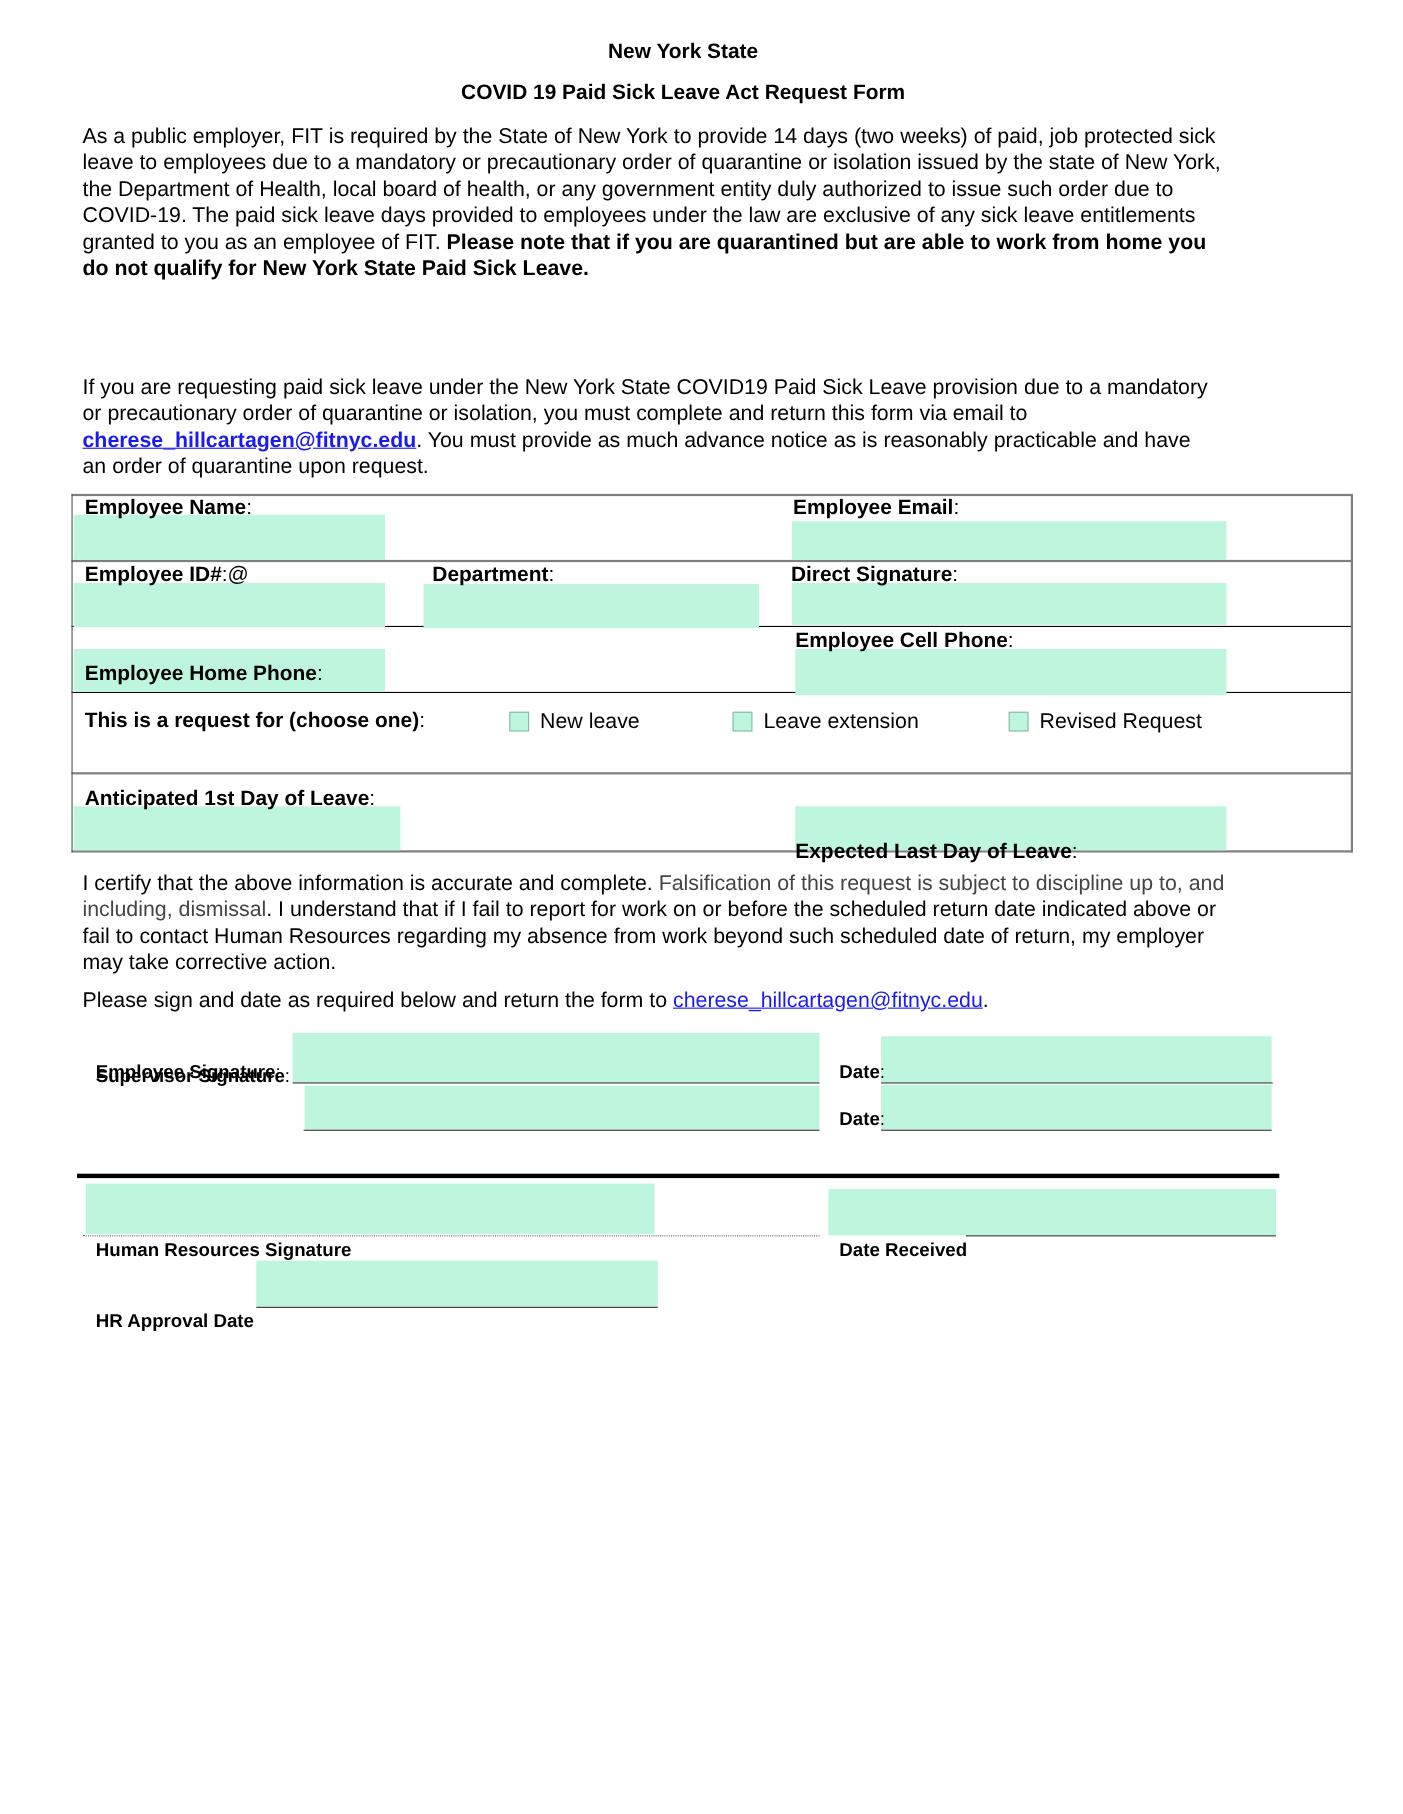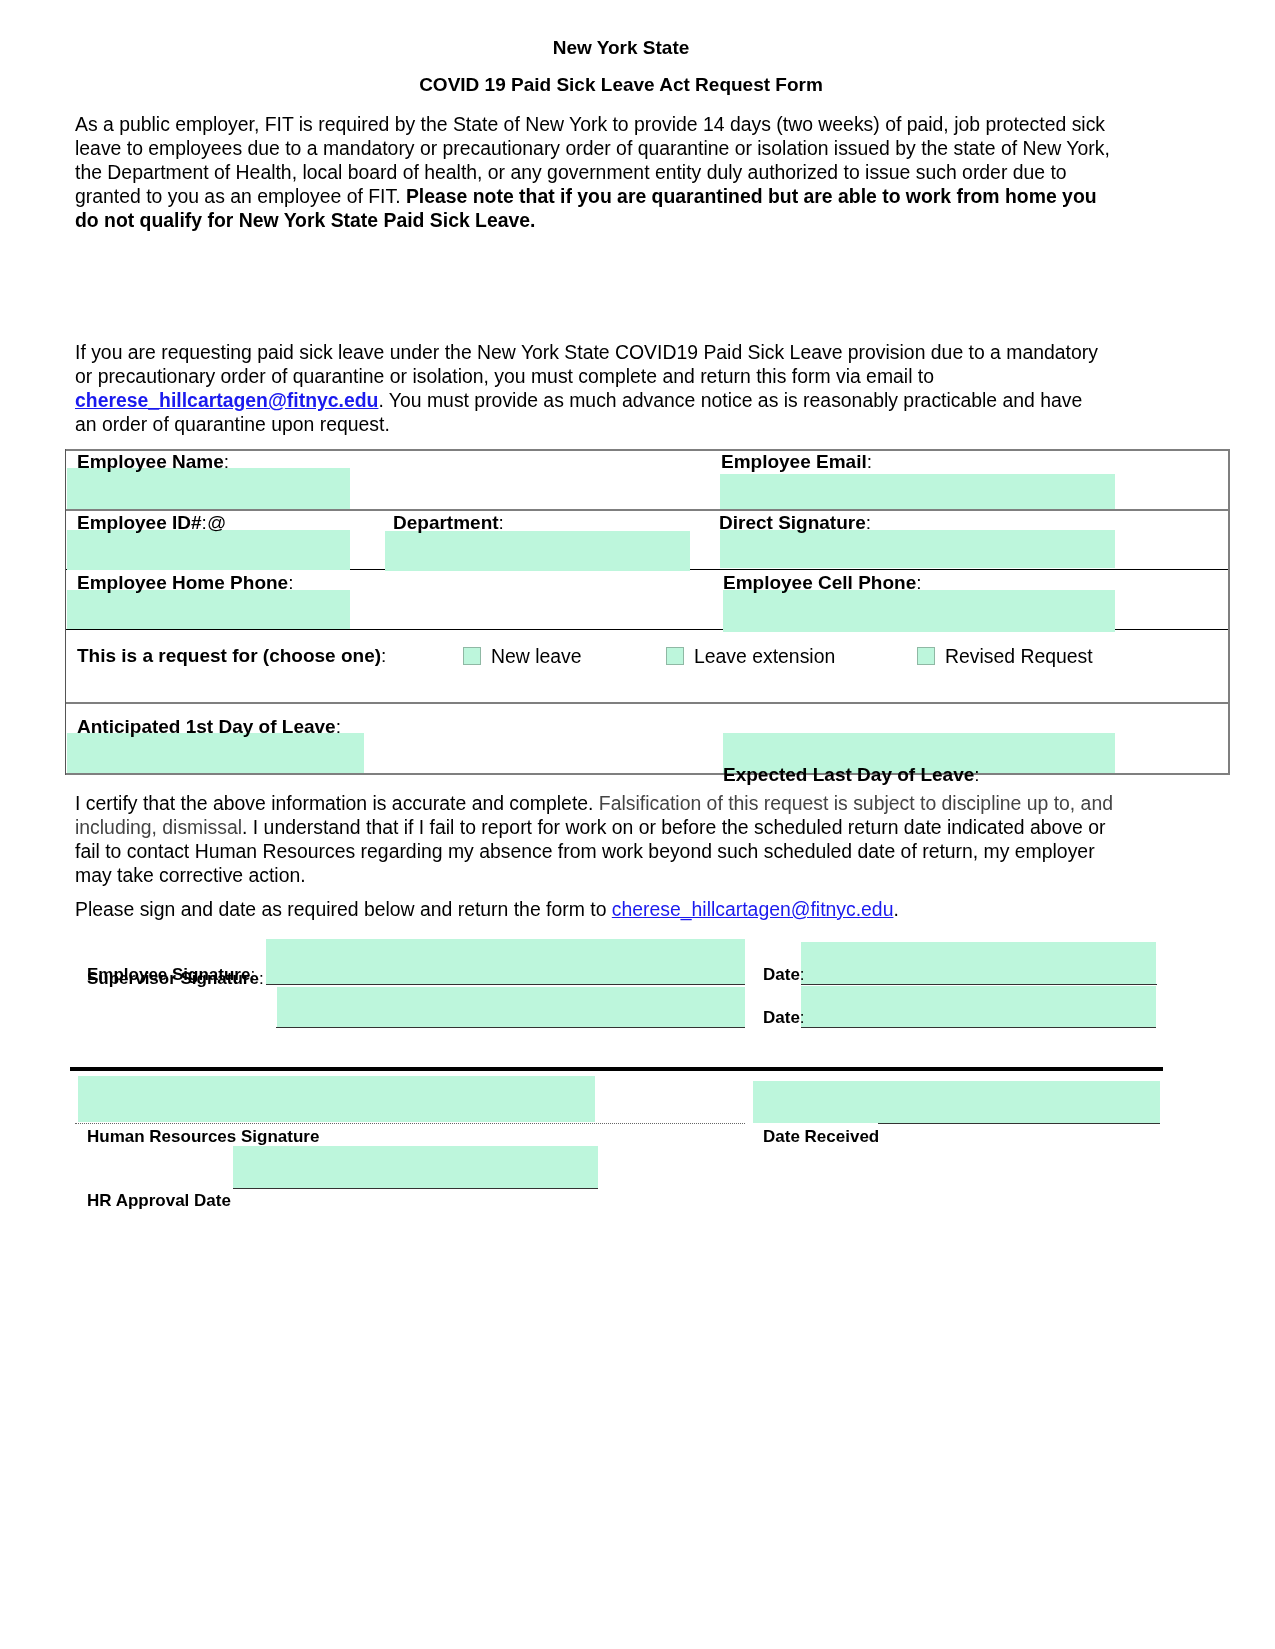--- a/index.html
+++ b/index.html
@@ -26,20 +26,21 @@
 </head>
 <body>
 
 <div class="abs title" style="top:37px;">New York State</div>
 <div class="abs title" style="top:74px;">COVID 19 Paid Sick Leave Act Request Form</div>
 
 <div class="abs para" style="top:112px;">
   <div>As a public employer, FIT is required by the State of New York to provide 14 days (two weeks) of paid, job protected sick</div>
   <div>leave to employees due to a mandatory or precautionary order of quarantine or isolation issued by the state of New York,</div>
   <div>the Department of Health, local board of health, or any government entity duly authorized to issue such order due to</div>
+  <div>COVID-19. The paid sick leave days provided to employees under the law are exclusive of any sick leave entitlements</div>
   <div><span>granted to you as an employee of FIT. </span><b>Please note that if you are quarantined but are able to work from home you</b></div>
   <div><b>do not qualify for New York State Paid Sick Leave.</b></div>
 </div>
 
 <div class="abs para" style="top:312px;margin-top:28px;">
   <div>If you are requesting paid sick leave under the New York State COVID19 Paid Sick Leave provision due to a mandatory</div>
   <div>or precautionary order of quarantine or isolation, you must complete and return this form via email to</div>
   <div><a class="mail" style="font-weight:bold;">cherese_hillcartagen@fitnyc.edu</a><span>. You must provide as much advance notice as is reasonably practicable and have</span></div>
   <div>an order of quarantine upon request.</div>
 </div>
@@ -63,21 +64,21 @@
   <div class="field" style="left:67px; top:530px; width:283px; height:40px;"></div>
   <div class="lbl" style="left:77px; top:512px;"><span>Employee ID#</span><span class="n">:@</span></div>
 
   <div class="field" style="left:385px; top:531px; width:305px; height:40px;"></div>
   <div class="lbl" style="left:393px; top:512px;"><span>Department</span><span class="n">:</span></div>
 
   <div class="field" style="left:720px; top:530px; width:395px; height:38px;"></div>
   <div class="lbl" style="left:719px; top:512px;"><span>Direct Signature</span><span class="n">:</span></div>
 
   <div class="field" style="left:67px; top:590px; width:283px; height:39px;"></div>
-  <div class="lbl" style="left:77px; top:572px;text-align:center;"><span>Employee Home Phone</span><span class="n">:</span></div>
+  <div class="lbl" style="left:77px; top:602px;text-align:center;"><span>Employee Home Phone</span><span class="n">:</span></div>
 
   <div class="field" style="left:723px; top:590px; width:392px; height:42px;"></div>
   <div class="lbl" style="left:723px; top:572px;"><span>Employee Cell Phone</span><span class="n">:</span></div>
 
   <div class="lbl" style="left:77px; top:645px;"><span>This is a request for (choose one)</span><span class="n">:</span></div>
 
   <div class="cb" style="left:463px; top:647px;"></div>
   <div class="cbl" style="left:491px; top:645px;">New leave</div>
 
   <div class="cb" style="left:666px; top:647px;"></div>

